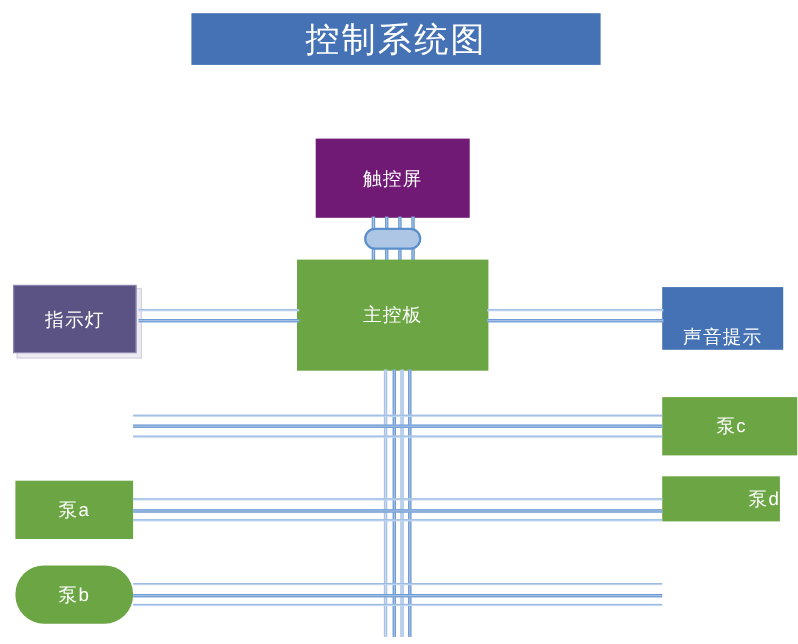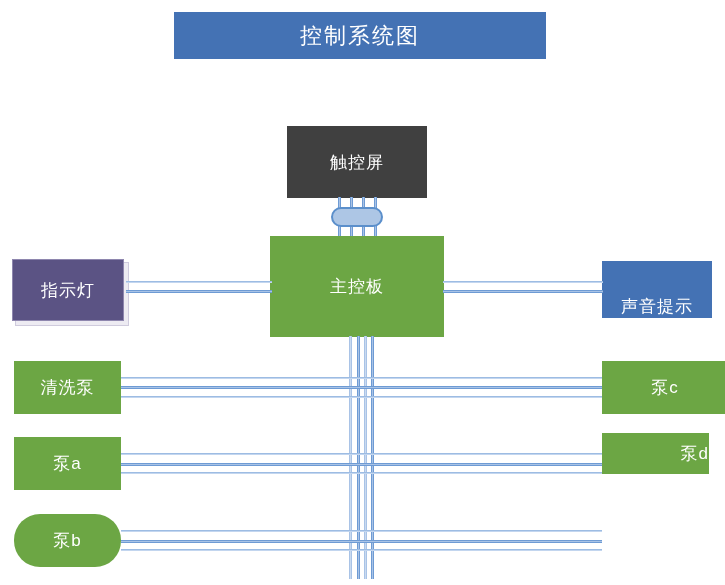--- a/index.html
+++ b/index.html
@@ -21,41 +21,41 @@
 
   
   .title-banner {
     position: absolute;
     left: 174px;
     top: 12px;
     width: 372px;
     height: 47px;
     background: #4472B4;
     color: #ffffff;
-    font-size: 22px;
+    font-size: 31px;
     letter-spacing: 2px;
     display: flex;
     align-items: center;
     justify-content: center;
     box-sizing: border-box;
   }
 
   
   .node {
     position: absolute;
     box-sizing: border-box;
     display: flex;
     align-items: center;
     justify-content: center;
     color: #ffffff;
     font-size: 17px;
     letter-spacing: 1px;
   }
   .node.green  { background: #6CA644; }
-  .node.blue   { background: #404040; }
+  .node.blue   { background: #701a75; }
   .node.dblue  { background: #4472B4; align-items: flex-end; }
   .node.purple {
     background: #5B5384;
     border: 1px solid #8E86AE;
     box-shadow: 4px 4px 0 0 #EDEBF2, 4px 4px 0 1px #CFCBDD;
   }
 
   
   .wire-h {
     position: absolute;
@@ -130,23 +130,20 @@
     <span>声音提示</span>
   </div>
   <div class="wire-h thin" style="left:443px; top:281px; width:160px;"></div>
   <div class="wire-h" style="left:443px; top:290px; width:160px;"></div>
 
   <div class="wire-v pale" style="left:349px; top:336px; height:243px;"></div>
   <div class="wire-v" style="left:357px; top:336px; height:243px;"></div>
   <div class="wire-v pale" style="left:364px; top:336px; height:243px;"></div>
   <div class="wire-v" style="left:371px; top:336px; height:243px;"></div>
 
-  <div class="node green" style="left:14px; top:361px; width:107px; height:53px;">
-    <span>清洗泵</span>
-  </div>
   <div class="node green" style="left:14px; top:437px; width:107px; height:53px;">
     <span>泵a</span>
   </div>
   <div class="node green" style="left:14px; top:514px; width:107px; height:53px;border-radius:26px;">
     <span>泵b</span>
   </div>
 
   <div class="node green" style="left:602px; top:361px; width:126px; height:53px;">
     <span>泵c</span>
   </div>

